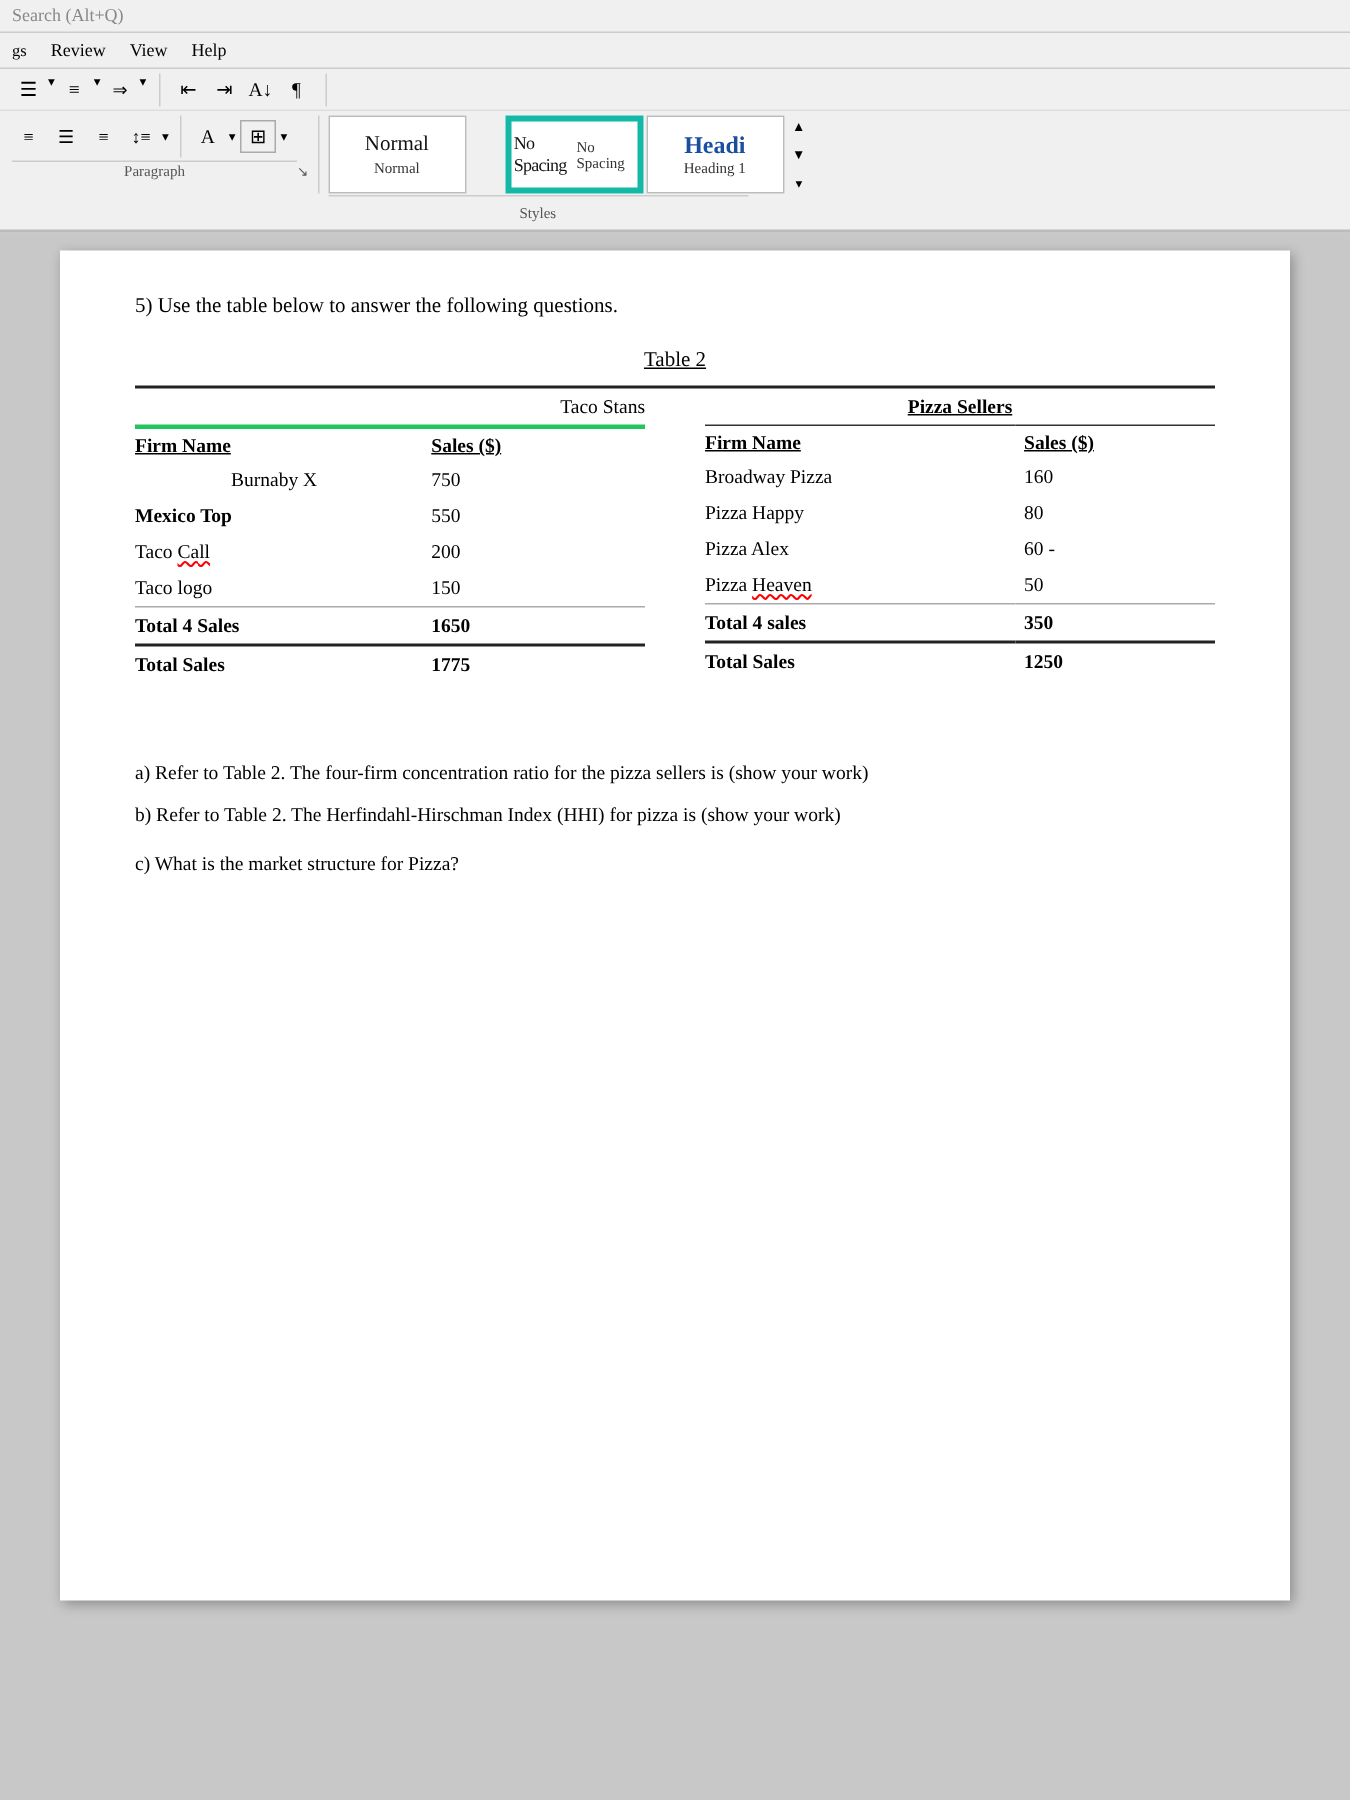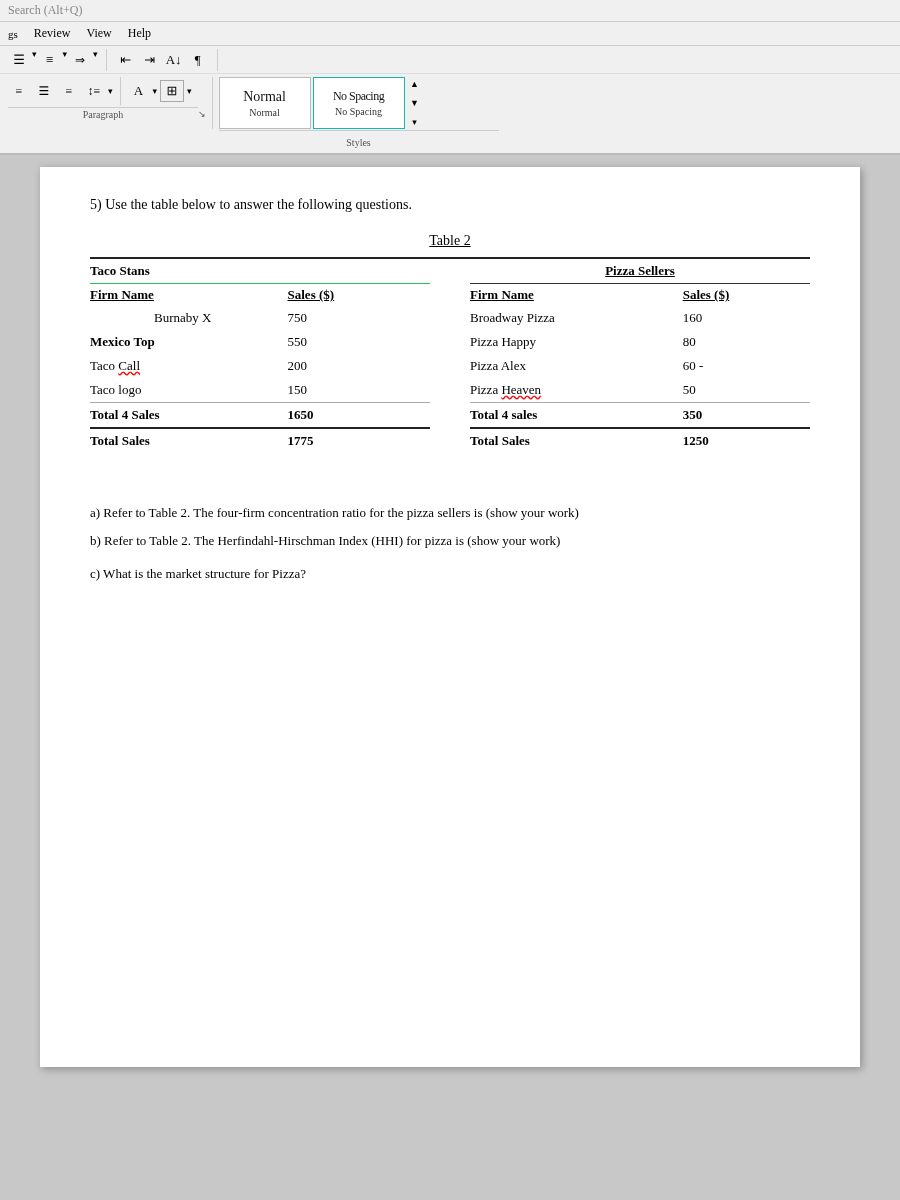--- a/index.html
+++ b/index.html
@@ -98,25 +98,29 @@
   <span style="width:1px;height:52px;background:#ccc;margin:0 6px;"></span>
 
   <div style="display:flex; flex-direction:column; align-items:flex-start;">
     <div style="display:flex; gap:2px; align-items:stretch;">
 
       <div style="width:92px;height:52px;border:1px solid #bbb;background:#fff;display:flex;flex-direction:column;align-items:center;justify-content:center;cursor:pointer;padding:2px;">
         <span style="font-family:'Times New Roman',serif;font-size:14px;color:#111;">Normal</span>
         <span style="font-size:10px;color:#333;margin-top:2px;">Normal</span>
       </div>
 
-      <div style="width:92px;height:52px;border:1px solid #14b8a6;background:#fff;display:flex;flex-direction:column;align-items:center;justify-content:center;cursor:pointer;padding:2px;">
+      <div style="width:92px;height:52px;border:4px solid #14b8a6;background:#fff;display:flex;flex-direction:row;align-items:center;justify-content:center;cursor:pointer;padding:2px;margin-left:24px;">
         <span style="font-size:12px;color:#111;letter-spacing:-0.5px;">No Spacing</span>
         <span style="font-size:10px;color:#333;margin-top:2px;">No Spacing</span>
       </div>
 
+      <div style="width:92px;height:52px;border:1px solid #bbb;background:#fff;display:flex;flex-direction:column;align-items:center;justify-content:center;cursor:pointer;overflow:hidden;">
+        <span style="font-size:16px;font-weight:bold;color:#1a4fa0;">Headi</span>
+        <span style="font-size:10px;color:#333;">Heading 1</span>
+      </div>
 
       <div style="width:16px;display:flex;flex-direction:column;justify-content:space-between;align-items:center;padding:2px 0;cursor:pointer;">
         <span style="font-size:9px;">▲</span>
         <span style="font-size:9px;">▼</span>
         <span style="font-size:9px;">▾</span>
       </div>
     </div>
     <div style="padding-bottom:3px;padding-top:1px;border-top:1px solid #ccc;margin-top:1px;">
       <span style="font-size:10px;color:#555;display:inline-block;width:280px;text-align:center;">Styles</span>
     </div>
@@ -129,21 +133,21 @@
     <p style="font-size:14px;margin-bottom:20px;">5)  Use the table below to answer the following questions.</p>
 
     <p style="text-align:center;font-size:14px;font-weight:normal;text-decoration:underline;margin-bottom:8px;">Table 2</p>
 
     <div style="display:flex;gap:40px;border-top:2px solid #222;padding-top:0;">
 
       <div style="flex:1;">
         <table style="width:100%;border-collapse:collapse;font-size:13px;">
           <thead>
             <tr>
-              <td colspan="2" style="font-weight:bold;text-align:left;padding:4px 0;border-bottom:1px solid #22c55e;font-size:13px;">Taco Stans</td>
+              <td colspan="2" style="font-weight:normal;text-align:right;padding:4px 0;border-bottom:3px solid #22c55e;font-size:13px;">Taco Stans</td>
             </tr>
             <tr>
               <th style="font-weight:bold;text-decoration:underline;text-align:left;padding:3px 6px 3px 0;font-size:13px;">Firm Name</th>
               <th style="font-weight:bold;text-decoration:underline;text-align:left;padding:3px 6px;font-size:13px;">Sales ($)</th>
             </tr>
           </thead>
           <tbody>
             <tr>
               <td style="padding:4px 6px 4px 0;font-size:13px;text-align:center;">Burnaby X</td>
               <td style="padding:4px 6px;font-size:13px;">750</td>

